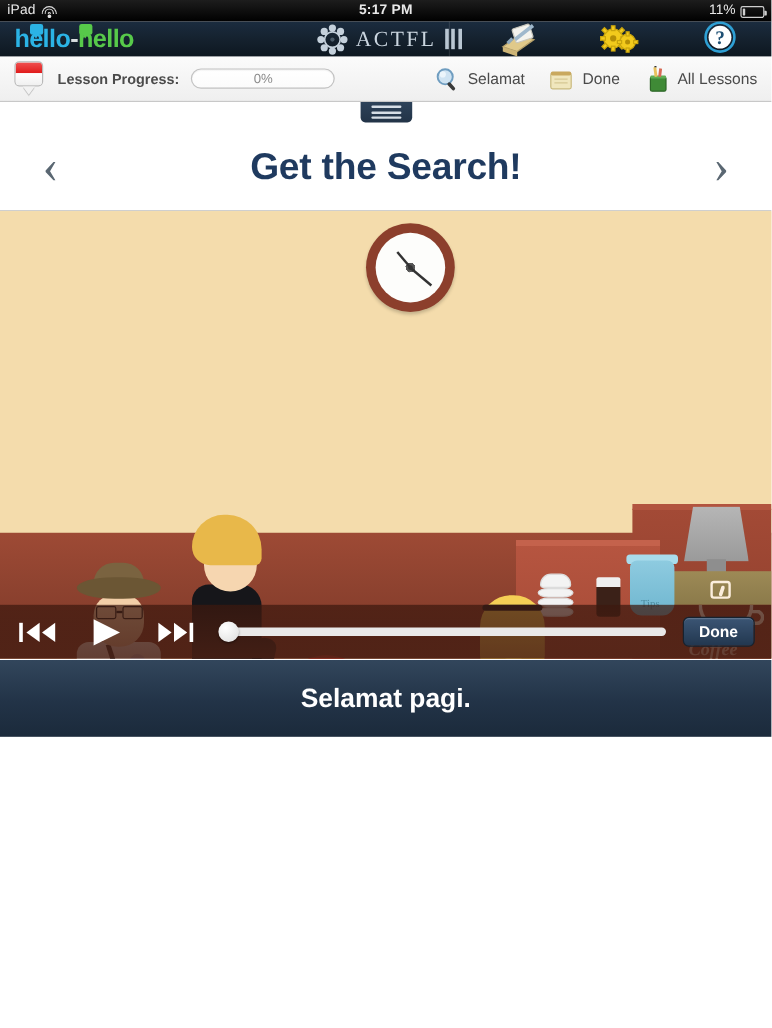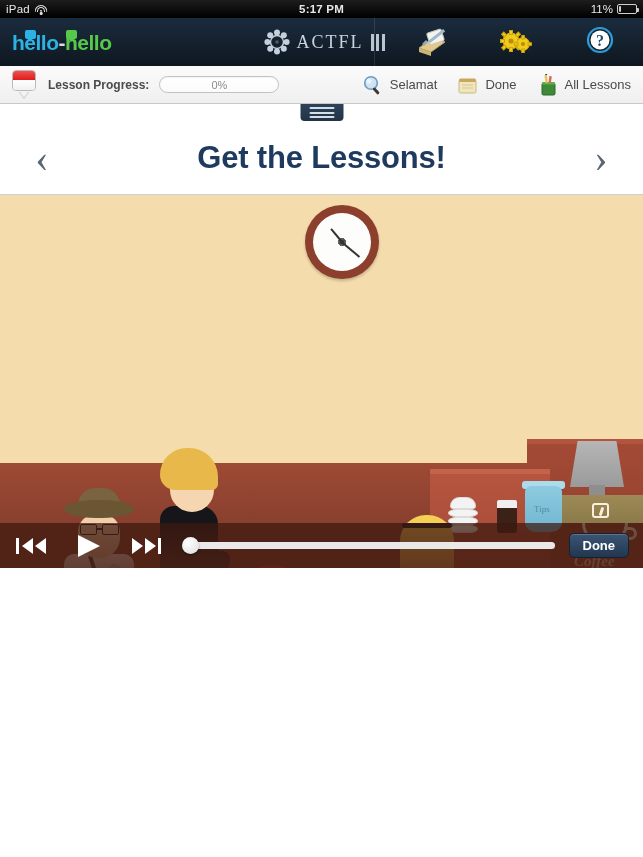--- a/index.html
+++ b/index.html
@@ -29,35 +29,35 @@
   }
   .wifi-icon i:nth-child(1) { width: 13px; height: 7px; bottom: 3px; }
   .wifi-icon i:nth-child(2) { width: 8px;  height: 4.5px; bottom: 3px; }
   .wifi-icon i:nth-child(3) { width: 3px;  height: 2px;  bottom: 3px; }
   .wifi-icon b { position: absolute; width: 2.6px; height: 2.6px; background: #e0e0e0;
                  border-radius: 50%; bottom: 0; left: 50%; transform: translateX(-50%); }
   .sb-time {
     position: absolute; left: 0; right: 0; text-align: center;
     font-size: 11.5px; font-weight: bold; letter-spacing: .2px; pointer-events: none;
   }
-  .sb-right { margin-left: auto; display: flex; align-items: center; gap: 4px; }
+  .sb-right { margin-left: auto; display: flex; align-items: flex-end; gap: 4px; }
   .sb-batt-pct { font-size: 11.5px; }
   .batt {
     width: 20px; height: 10px; border: 1.2px solid #cfcfcf; border-radius: 2px;
     position: relative; display: inline-block;
   }
   .batt:after {
     content: ""; position: absolute; right: -3.2px; top: 3px;
     width: 2px; height: 4px; background: #cfcfcf; border-radius: 0 1px 1px 0;
   }
   .batt .fill { position: absolute; left: 1px; top: 1px; bottom: 1px; background: #cfcfcf; border-radius: 1px; }
 
   
   .brandbar {
-    height: 48px; width: 100%;
+    height: 29px; width: 100%;
     background: linear-gradient(180deg, #1b2c3f 0%, #15222f 48%, #0d1720 100%);
     display: flex; align-items: center; position: relative;
   }
   .brandbar .leftpanel {
     display: flex; align-items: center; height: 40px; flex: 0 0 auto;
   }
   .logo { padding-left: 12px; position: relative; }
   .logo-text { font-size: 21px; font-weight: bold; letter-spacing: -.5px; line-height: 1; }
   .logo-text .a { color: #2bb3e5; }
   .logo-text .dash { color: #d9dde0; }
@@ -193,21 +193,21 @@
   .lampshade { position: absolute; left: 570px; top: 246px; width: 54px; height: 46px;
                background: linear-gradient(180deg,#b6b6b6,#9a9a9a);
                clip-path: polygon(14% 0, 86% 0, 100% 100%, 0 100%); }
   .lampbase { position: absolute; left: 589px; top: 290px; width: 16px; height: 18px; background: #8e8e8e; }
   .lampbox { position: absolute; left: 545px; top: 300px; width: 98px; height: 28px;
              background: linear-gradient(180deg,#9d8a56,#8b7a4a); }
   .tipjar { position: absolute; left: 525px; top: 291px; width: 37px; height: 46px;
             background: linear-gradient(180deg,#8ecbe0,#6fb6cf); border-radius: 6px 6px 10px 10px; }
   .tipjar-lid { position: absolute; left: 522px; top: 286px; width: 43px; height: 8px;
                 background: #a9dcec; border-radius: 3px; }
-  .tipjar .lbl { position: absolute; left: 9px; top: 18px; color: #4e8ca0; font-size: 9px;
+  .tipjar .lbl { position: absolute; left: 9px; top: 31px; color: #4e8ca0; font-size: 9px;
                  font-family: "Liberation Serif", serif; }
 
   .plates { position: absolute; left: 448px; top: 304px; width: 30px; height: 34px; }
   .plates i { position: absolute; left: 0; width: 30px; height: 8px; background: #f3f3f3;
               border: 1px solid #dcdcdc; border-radius: 11px/5px; }
   .plates i:nth-child(1){ bottom: 0; } .plates i:nth-child(2){ bottom: 8px; }
   .plates i:nth-child(3){ bottom: 16px; } .plates i:nth-child(4){ bottom: 24px; width:26px; left:2px;
               border-radius: 13px 13px 4px 4px; height: 12px; }
 
   .darkglass { position: absolute; left: 497px; top: 305px; width: 20px; height: 33px;
@@ -461,21 +461,21 @@
   </div>
 
   <div class="titlezone">
     <div class="tab-handle">
       <span></span>
         <span></span>
         <span></span>
     </div>
     <div class="titlerow">
       <div class="chev">‹</div>
-      <div class="page-title">Get the Lessons!</div>
+      <div class="page-title">Get the Search!</div>
       <div class="chev">›</div>
     </div>
   </div>
 
   <div class="videoblock">
     <div class="scene">
       <div class="wall"></div>
       <div class="floorline"></div>
       <div class="floor"></div>
 
@@ -588,15 +588,16 @@
         </svg>
       </div>
       <div class="scrub">
         <div class="scrub-track"></div>
         <div class="scrub-knob"></div>
       </div>
       <div class="done-btn">Done</div>
     </div>
   </div>
 
+  <div class="sub-dark">Selamat pagi.</div>
 
 
 </div>
 
 </body></html>

